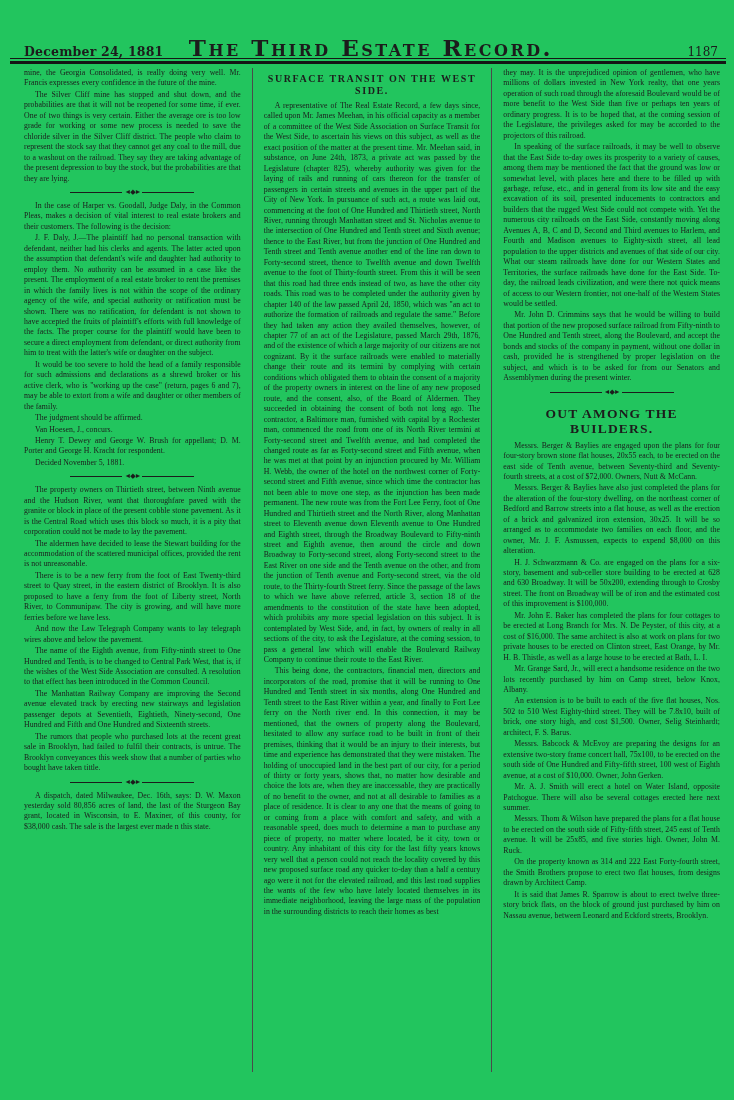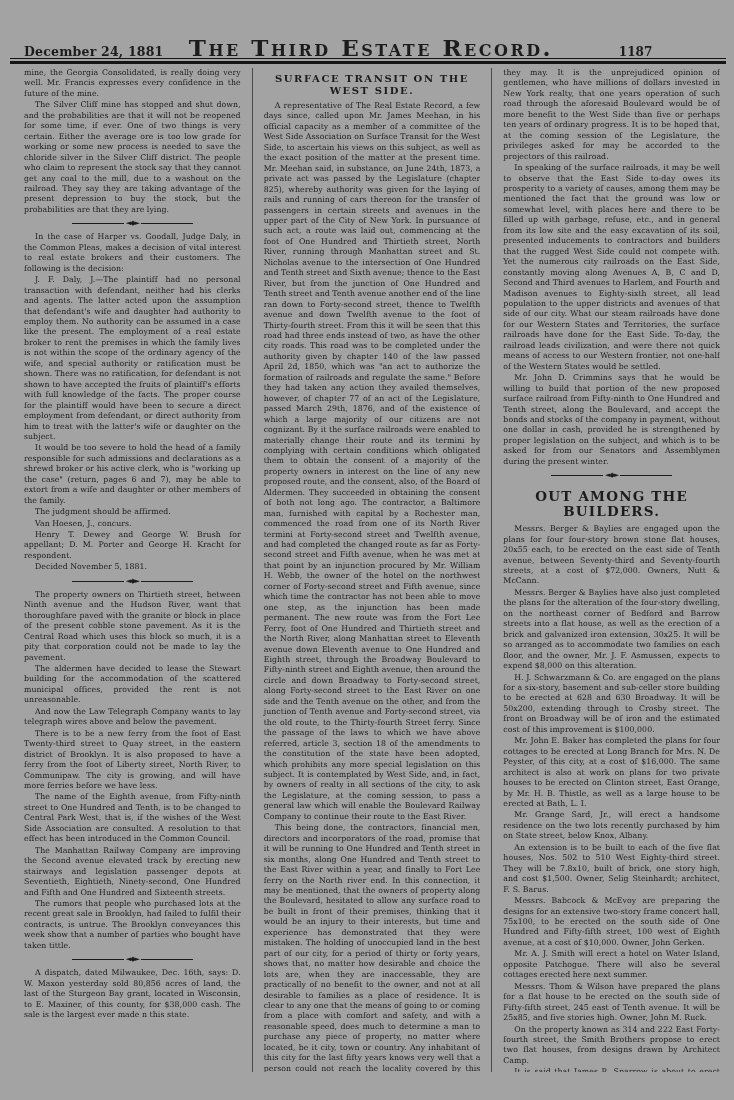--- a/index.html
+++ b/index.html
@@ -1,43 +1,44 @@
 <!DOCTYPE html>
 <html><head>
 <meta charset="utf-8">
 <style>
   html,body{margin:0;padding:0;background:#e8e7e3;}
   .page{
     position:relative;
     width:734px;height:1100px;
     margin:0 auto;
-    background:#a3a3a3;
+    background:#22c55e;
     overflow:hidden;
     font-family:"DejaVu Serif","Liberation Serif",serif;
     color:#1c1c1c;
   }
   
   .masthead{
     position:absolute;left:24px;right:16px;top:34px;
     display:flex;align-items:baseline;justify-content:space-between;
   }
   .m-date{font-size:12.5px;font-weight:bold;letter-spacing:.2px;white-space:nowrap;width:170px;}
   .m-title{
     font-size:23px;font-weight:bold;font-variant:small-caps;
     letter-spacing:2.5px;white-space:nowrap;text-align:center;flex:1;
   }
-  .m-page{font-size:12px;font-weight:bold;text-align:center;width:170px;}
+  .m-page{font-size:12px;font-weight:normal;text-align:right;width:170px;}
   .masthead-rule{
     position:absolute;left:10px;right:8px;top:58px;height:2px;
     border-top:1px solid #151515;border-bottom:3px solid #151515;
   }
   
   .columns{
     position:absolute;left:24px;right:14px;top:68px;bottom:28px;
     display:flex;
+    font-family:Liberation Serif, serif;
   }
   .col{
     width:222px;height:100%;overflow:hidden;
     text-align:justify;
     font-size:7.8px;line-height:10.45px;
     letter-spacing:.05px;
   }
   .col + .col{border-left:1px solid #4a4a4a;margin-left:11px;padding-left:11px;}
   .col p{margin:0 0 1px 0;text-indent:11px;}
   .col p.noindent{text-indent:0;}
@@ -85,22 +86,22 @@
         <p>Van Hoesen, J., concurs.</p>
         <p>Henry T. Dewey and George W. Brush for appellant; D. M. Porter and George H. Kracht for respondent.</p>
         <p>Decided November 5, 1881.</p>
         <div class="divider">
           <span class="rule"></span>
           <span class="orn">◄◆►</span>
           <span class="rule"></span>
         </div>
         <p>The property owners on Thirtieth street, between Ninth avenue and the Hudson River, want that thoroughfare paved with the granite or block in place of the present cobble stone pavement. As it is the Central Road which uses this block so much, it is a pity that corporation could not be made to lay the pavement.</p>
         <p>The aldermen have decided to lease the Stewart building for the accommodation of the scattered municipal offices, provided the rent is not unreasonable.</p>
+        <p>There is to be a new ferry from the foot of East Twenty-third street to Quay street, in the eastern district of Brooklyn. It is also proposed to have a ferry from the foot of Liberty street, North River, to Communipaw. The city is growing, and will have more ferries before we have less.</p>
         <p>And now the Law Telegraph Company wants to lay telegraph wires above and below the pavement.</p>
-        <p>There is to be a new ferry from the foot of East Twenty-third street to Quay street, in the eastern district of Brooklyn. It is also proposed to have a ferry from the foot of Liberty street, North River, to Communipaw. The city is growing, and will have more ferries before we have less.</p>
         <p>The name of the Eighth avenue, from Fifty-ninth street to One Hundred and Tenth, is to be changed to Central Park West, that is, if the wishes of the West Side Association are consulted. A resolution to that effect has been introduced in the Common Council.</p>
         <p>The Manhattan Railway Company are improving the Second avenue elevated track by erecting new stairways and legislation passenger depots at Seventieth, Eightieth, Ninety-second, One Hundred and Fifth and One Hundred and Sixteenth streets.</p>
         <p>The rumors that people who purchased lots at the recent great sale in Brooklyn, had failed to fulfil their contracts, is untrue. The Brooklyn conveyances this week show that a number of parties who bought have taken tittle.</p>
         <div class="divider">
           <span class="rule"></span>
           <span class="orn">◄◆►</span>
           <span class="rule"></span>
         </div>
         <p>A dispatch, dated Milwaukee, Dec. 16th, says: D. W. Maxon yesterday sold 80,856 acres of land, the last of the Sturgeon Bay grant, located in Wisconsin, to E. Maxiner, of this county, for $38,000 cash. The sale is the largest ever made n this state.</p>
       </div>
@@ -116,21 +117,21 @@
         <div class="divider">
           <span class="rule"></span>
           <span class="orn">◄◆►</span>
           <span class="rule"></span>
         </div>
         <h2 class="large">OUT AMONG THE BUILDERS.</h2>
         <p>Messrs. Berger &amp; Baylies are engaged upon the plans for four four-story brown stone flat houses, 20x55 each, to be erected on the east side of Tenth avenue, between Seventy-third and Seventy-fourth streets, at a cost of $72,000. Owners, Nutt &amp; McCann.</p>
         <p>Messrs. Berger &amp; Baylies have also just completed the plans for the alteration of the four-story dwelling, on the northeast corner of Bedford and Barrow streets into a flat house, as well as the erection of a brick and galvanized iron extension, 30x25. It will be so arranged as to accommodate two families on each floor, and the owner, Mr. J. F. Asmussen, expects to expend $8,000 on this alteration.</p>
         <p>H. J. Schwarzmann &amp; Co. are engaged on the plans for a six-story, basement and sub-celler store building to be erected at 628 and 630 Broadway. It will be 50x200, extending through to Crosby street. The front on Broadway will be of iron and the estimated cost of this improvement is $100,000.</p>
         <p>Mr. John E. Baker has completed the plans for four cottages to be erected at Long Branch for Mrs. N. De Peyster, of this city, at a cost of $16,000. The same architect is also at work on plans for two private houses to be erected on Clinton street, East Orange, by Mr. H. B. Thistle, as well as a large house to be erected at Bath, L. I.</p>
-        <p>Mr. Grange Sard, Jr., will erect a handsome residence on the two lots recently purchased by him on State street, below Knox, Albany.</p>
+        <p>Mr. Grange Sard, Jr., will erect a handsome residence on the two lots recently purchased by him on Camp street, below Knox, Albany.</p>
         <p>An extension is to be built to each of the five flat houses, Nos. 502 to 510 West Eighty-third street. They will be 7.8x10, built of brick, one story high, and cost $1,500. Owner, Selig Steinhardt; architect, F. S. Barus.</p>
         <p>Messrs. Babcock &amp; McEvoy are preparing the designs for an extensive two-story frame concert hall, 75x100, to be erected on the south side of One Hundred and Fifty-fifth street, 100 west of Eighth avenue, at a cost of $10,000. Owner, John Gerken.</p>
         <p>Mr. A. J. Smith will erect a hotel on Water Island, opposite Patchogue. There will also be several cottages erected here next summer.</p>
         <p>Messrs. Thom &amp; Wilson have prepared the plans for a flat house to be erected on the south side of Fifty-fifth street, 245 east of Tenth avenue. It will be 25x85, and five stories high. Owner, John M. Ruck.</p>
         <p>On the property known as 314 and 222 East Forty-fourth street, the Smith Brothers propose to erect two flat houses, from designs drawn by Architect Camp.</p>
         <p>It is said that James R. Sparrow is about to erect twelve three-story brick flats, on the block of ground just purchased by him on Nassau avenue, between Leonard and Eckford streets, Brooklyn.</p>
       </div>
   </div>
 
 </div>

